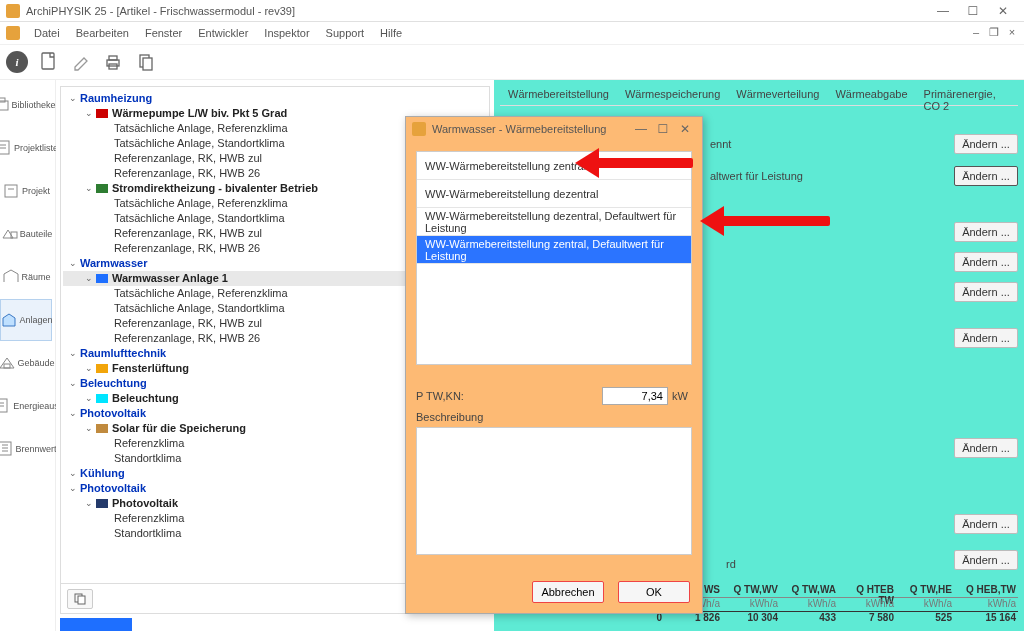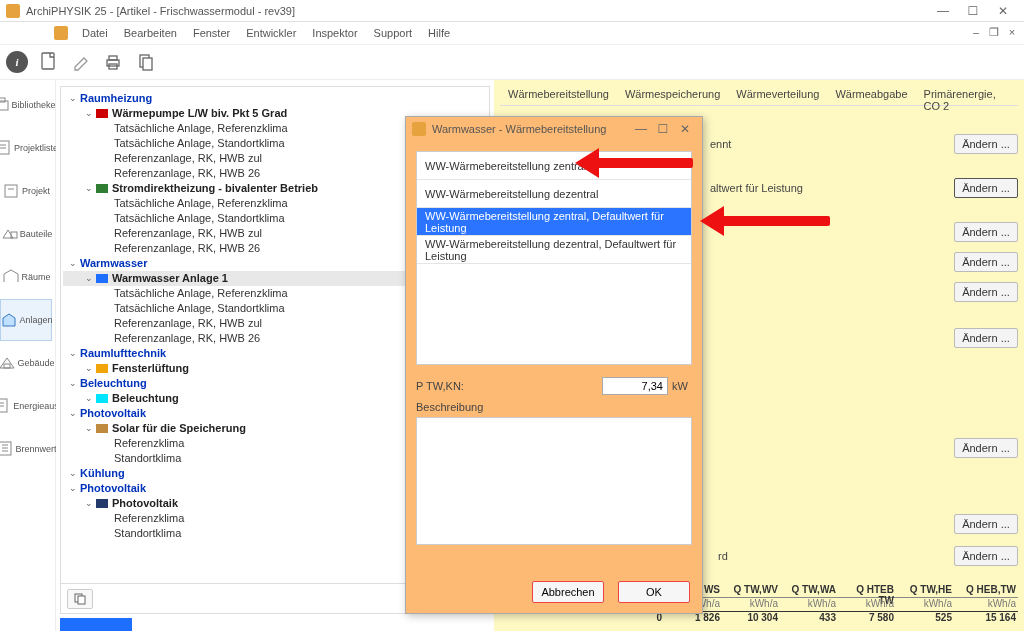--- a/index.html
+++ b/index.html
@@ -1,21 +1,21 @@
 <!DOCTYPE html>
 <html><head>
 <meta charset="utf-8">
 <style>
   * { box-sizing: border-box; font-family: "Segoe UI", Tahoma, sans-serif; }
   body { margin:0; background:#fff; width:1024px; height:631px; overflow:hidden; font-size:11px; color:#333; }
   .titlebar { height:22px; background:#fff; border-bottom:1px solid #e0e0e0; display:flex; align-items:center; padding:9px 6px; }
   .titlebar .app-icon { width:14px; height:14px; background:#e6a23c; border-radius:2px; margin-right:6px; }
   .titlebar .title-text { flex:1; color:#555; font-size:11px; }
   .titlebar .win-btn { width:30px; text-align:center; color:#666; font-size:12px; cursor:default; }
-  .menubar { height:22px; background:#fff; display:flex; align-items:center; padding:0 4px;margin-left:48px; }
+  .menubar { height:22px; background:#fff; display:flex; align-items:center; padding:0 4px; }
   .menubar .menu-icon { width:14px; height:14px; background:#e6a23c; border-radius:2px; margin:0 6px 0 2px; }
   .menubar .menu-item { padding:0 8px; color:#555; font-size:11px; }
   .menubar .spacer { flex:1; }
   .menubar .wbtn { width:16px; height:14px; font-size:11px; text-align:center; color:#666; margin-left:2px;}
   .toolbar { height:36px; background:#fff; border-top:1px solid #f0f0f0; border-bottom:1px solid #eee; display:flex; align-items:center; padding:0 6px; }
   .toolbar .t-icon { width:22px; height:22px; margin-right:10px; display:flex; align-items:center; justify-content:center; color:#555; }
   .toolbar .info-icon { width:22px; height:22px; background:#555; border-radius:50%; display:flex; align-items:center; justify-content:center; color:#fff; font-style:italic; font-weight:bold; font-family:Georgia, serif; margin-right:10px;}
   .content { display:flex; height:calc(631px - 80px); }
   .left-sidebar { width:56px; background:#fff; border-right:1px solid #eee; padding-top:4px; }
   .side-btn { width:52px; height:42px; display:flex; align-items:center; justify-content:center; margin-bottom:1px; cursor:default; }
@@ -28,21 +28,21 @@
   .tree .caret { width:10px; color:#666; font-size:9px; margin-right:1px; }
   .tree .sw { width:12px; height:9px; margin-right:4px; }
   .section-h { color:#0033bb; font-weight:bold; }
   .bold { font-weight:bold; color:#222; }
   .plain { color:#333; }
   .tree .selbg { background:#e8e8e8; }
   .ind0 { padding-left:6px; } .ind1{padding-left:22px;} .ind2{padding-left:40px;}
   .tree-footer { height:30px; border:1px solid #ddd; border-top:none; background:#fff; display:flex; align-items:center; justify-content:flex-start; padding:0 6px; }
   .copy-btn { width:26px; height:20px; border:1px solid #ccc; border-radius:2px; background:#f8f8f8; display:flex; align-items:center; justify-content:center; }
   .blue-bar { height:14px; width:72px; background:#1e6fff; margin-top:4px; }
-  .right-panel { flex:1; background:#fef9c3; padding:6px 6px 2px 6px; position:relative; }
+  .right-panel { flex:1; background:#5eead4; padding:6px 6px 2px 6px; position:relative; }
   .tabs { height:20px; display:flex; border-bottom:1px solid #ddd; }
   .tabs .tab { padding:2px 8px; font-size:11px; color:#444; }
   .right-body { position:relative; height:520px; }
   .rowline { display:flex; align-items:center; height:28px; }
   .rlabel { flex:1; color:#444; padding-left:210px;}
   .chg-btn { width:64px; height:20px; border:1px solid #bbb; background:#f4f4f4; font-size:11px; text-align:center; line-height:18px; border-radius:2px;}
   .chg-btn.active { border:1px solid #555; }
 
   .tbl { position:absolute; bottom:0; right:0; left:18px; font-size:10px; color:#333; }
   .tbl .hrow, .tbl .urow, .tbl .drow { display:flex; justify-content:flex-end; }
@@ -55,21 +55,21 @@
   
   .modal { position:absolute; left:405px; top:116px; width:298px; height:498px; background:#fdba74; border:1px solid #aaa; box-shadow:2px 2px 8px rgba(0,0,0,.25); z-index:50;}
   .m-title { height:24px; display:flex; align-items:center; padding:0 6px; }
   .m-title .m-icon { width:14px; height:14px; background:#e6a23c; border-radius:2px; margin-right:6px; }
   .m-title .m-txt { flex:1; font-size:11px; color:#555; }
   .m-title .m-b { width:22px; text-align:center; color:#666; font-size:12px; }
   .m-body { padding:10px 10px 6px 10px; }
   .m-list { border:1px solid #ccc; height:214px; background:#fff; }
   .m-item { height:28px; border-bottom:1px solid #e5e5e5; display:flex; align-items:center; padding:0 8px; font-size:11px; color:#333; position:relative;}
   .m-item.sel { background:#2b74ff; color:#fff; }
-  .m-fields { margin-top:10px; font-size:11px; color:#444; }
+  .m-fields { margin-top:20px; font-size:11px; color:#444; }
   .m-field-row { display:flex; align-items:center; height:22px; }
   .m-field-row .fl { flex:1; }
   .m-input { width:66px; height:18px; border:1px solid #aaa; text-align:right; padding:0 4px; background:#fff; font-size:11px;}
   .m-unit { width:24px; padding-left:4px; }
   .m-text { width:100%; height:128px; border:1px solid #ccc; margin-top:4px; resize:none; background:#fff;}
   .m-btns { position:absolute; bottom:10px; right:12px; display:flex; gap:14px; }
   .m-btn { width:72px; height:22px; border:1px solid #ef4444; background:#f6f6f6; font-size:11px; border-radius:2px; }
 
   
   .arrow { position:absolute; height:0; pointer-events:none; z-index:60;}
@@ -395,21 +395,21 @@
             <div class="cell"><b>433</b></div>
             <div class="cell"><b>7 580</b></div>
             <div class="cell"><b>525</b></div>
             <div class="cell"><b>15 164</b></div>
           </div>
         </div>
     <div class="rowline" style="position: absolute; top: 24px; left: 0px; right: 0px;">
           <div class="rlabel">ennt</div>
           <div class="chg-btn">Ändern ...</div>
         </div>
-        <div class="rowline" style="position: absolute; top: 68px; left: 0px; right: 0px; gap: 48px;">
+        <div class="rowline" style="position: absolute; top: 56px; left: 0px; right: 0px; gap: 48px;">
           <div class="rlabel">altwert für Leistung</div>
           <div class="chg-btn active">Ändern ...</div>
         </div>
         <div class="rowline" style="position: absolute; top: 112px; left: 0px; right: 0px;">
           <div class="rlabel"></div>
           <div class="chg-btn">Ändern ...</div>
         </div>
         <div class="rowline" style="position: absolute; top: 142px; left: 0px; right: 0px;">
           <div class="rlabel"></div>
           <div class="chg-btn">Ändern ...</div>
@@ -426,42 +426,42 @@
           <div class="chg-btn">Ändern ...</div>
         </div>
         <div class="rowline" style="position: absolute; top: 328px; left: 0px; right: 0px;">
           <div class="rlabel"></div>
           <div class="chg-btn">Ändern ...</div>
         </div>
         <div class="rowline" style="position: absolute; top: 404px; left: 0px; right: 0px;">
           <div class="rlabel"></div>
           <div class="chg-btn">Ändern ...</div>
         </div>
-        <div class="rowline" style="position: absolute; top: 436px; left: 8px; right: 0px;">
+        <div class="rowline" style="position: absolute; top: 436px; left: 16px; right: 0px; align-items: flex-end;">
           <div class="rlabel">rd</div>
           <div class="chg-btn">Ändern ...</div>
         </div>
       </div>
   </div>
 </div>
 
 <div class="modal">
   <div class="m-title">
     <div class="m-icon"></div>
     <div class="m-txt">Warmwasser - Wärmebereitstellung</div>
     <div class="m-b">—</div>
     <div class="m-b">☐</div>
     <div class="m-b">✕</div>
   </div>
   <div class="m-body">
     <div class="m-list" id="mlist">
         <div class="m-item">WW-Wärmebereitstellung zentral</div>
         <div class="m-item">WW-Wärmebereitstellung dezentral</div>
+        <div class="m-item">WW-Wärmebereitstellung dezentral, Defaultwert für Leistung</div>
         <div class="m-item sel">WW-Wärmebereitstellung zentral, Defaultwert für Leistung</div>
-        <div class="m-item">WW-Wärmebereitstellung dezentral, Defaultwert für Leistung</div>
       </div>
     <div class="m-fields">
       <div class="m-field-row">
         <div class="fl">P TW,KN:</div>
         <input class="m-input" value="7,34" style="">
         <div class="m-unit">kW</div>
       </div>
       <div style="height:4px"></div>
       <div>Beschreibung</div>
       <textarea class="m-text" style=""></textarea>

